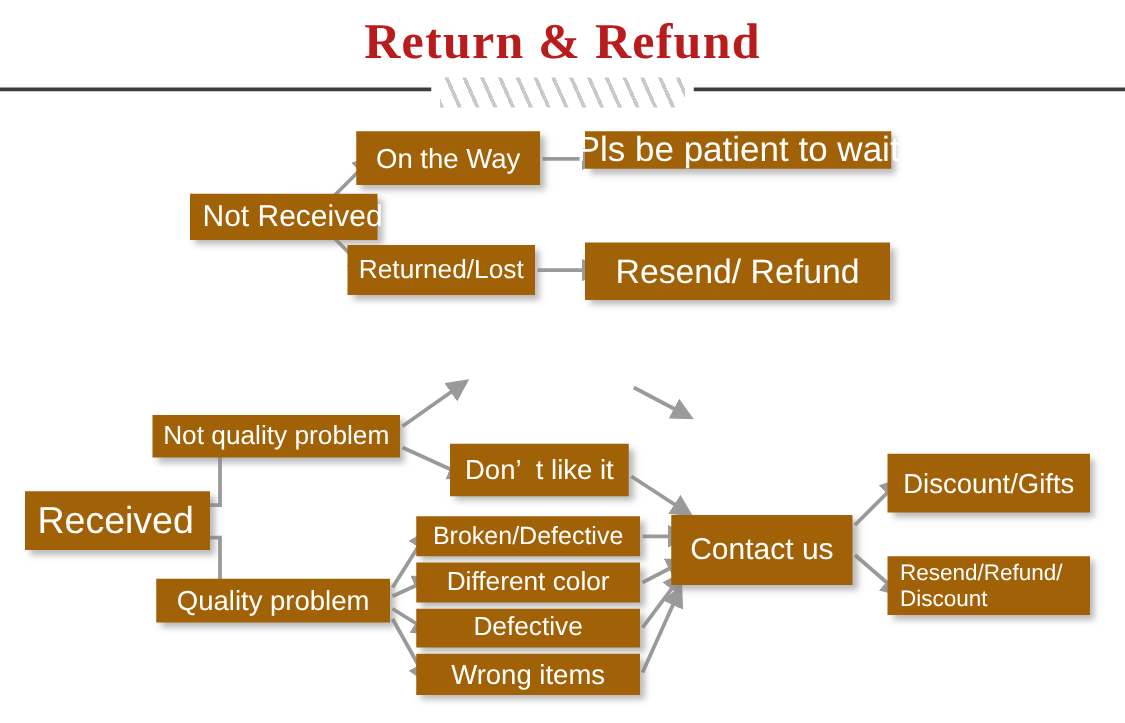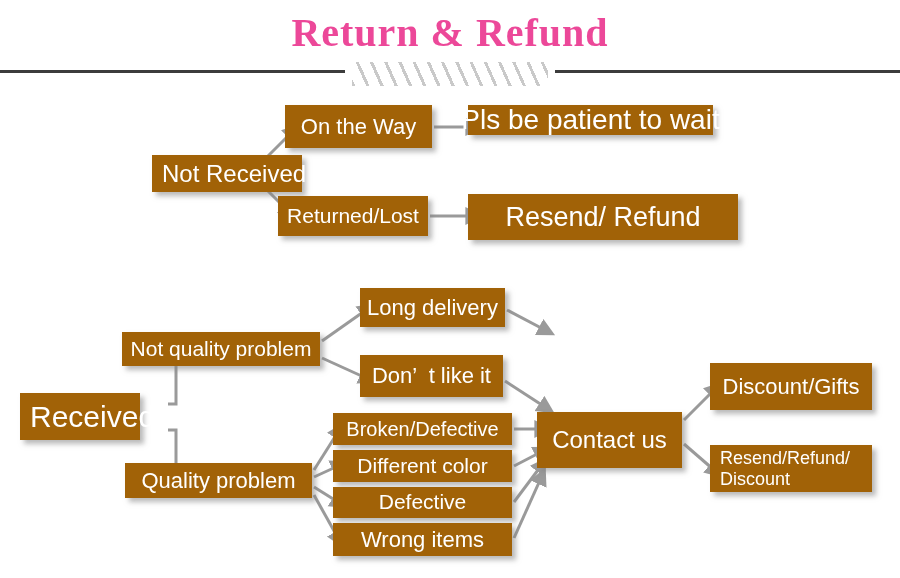--- a/index.html
+++ b/index.html
@@ -23,21 +23,21 @@
   .page-title {
     position: absolute;
     left: 0;
     top: 8px;
     width: 900px;
     text-align: center;
     font-family: "Liberation Serif", serif;
     font-size: 40px;
     font-weight: 700;
     letter-spacing: 1px;
-    color: #ec4899;
+    color: #b91c1c;
     line-height: 50px;
     white-space: nowrap;
   }
 
   .divider {
     position: absolute;
     left: 0;
     top: 62px;
     width: 900px;
     height: 24px;
@@ -154,29 +154,28 @@
   </svg>
 
   <div class="node left-align" style="left:108px; top:155px; width:150px; height:37px; font-size:24px;margin-left:44px;">Not Received</div>
 
   <div class="node" style="left:285px; top:105px; width:147px; height:43px; font-size:22px;">On the Way</div>
 
   <div class="node" style="left:278px; top:196px; width:150px; height:40px; font-size:21px;">Returned/Lost</div>
 
   <div class="node" style="left:468px; top:105px; width:245px; height:30px; font-size:28px;">Pls be patient to wait</div>
 
-  <div class="node" style="left:468px; top:194px; width:270px; height:46px; font-size:27px;">Resend/ Refund</div>
+  <div class="node" style="left:468px; top:194px; width:244px; height:46px; font-size:27px;">Resend/ Refund</div>
 
-  <div class="node left-align" style="left:20px; top:393px; width:120px; height:47px; font-size:30px;">Received</div>
+  <div class="node left-align" style="left:20px; top:393px; width:148px; height:47px; font-size:30px;">Received</div>
 
   <div class="node" style="left:122px; top:332px; width:198px; height:34px; font-size:21px;">Not quality problem</div>
 
   <div class="node" style="left:125px; top:463px; width:187px; height:35px; font-size:22px;">Quality problem</div>
 
-  <div class="node" style="left:360px; top:288px; width:145px; height:39px; font-size:22px;">Long delivery</div>
 
   <div class="node" style="left:360px; top:355px; width:143px; height:42px; font-size:22px;">Don’  t like it</div>
 
   <div class="node" style="left:333px; top:413px; width:179px; height:32px; font-size:20px;">Broken/Defective</div>
 
   <div class="node" style="left:333px; top:450px; width:179px; height:32px; font-size:21px;">Different color</div>
 
   <div class="node" style="left:333px; top:487px; width:179px; height:31px; font-size:21px;">Defective</div>
 
   <div class="node" style="left:333px; top:523px; width:179px; height:33px; font-size:22px;">Wrong items</div>

